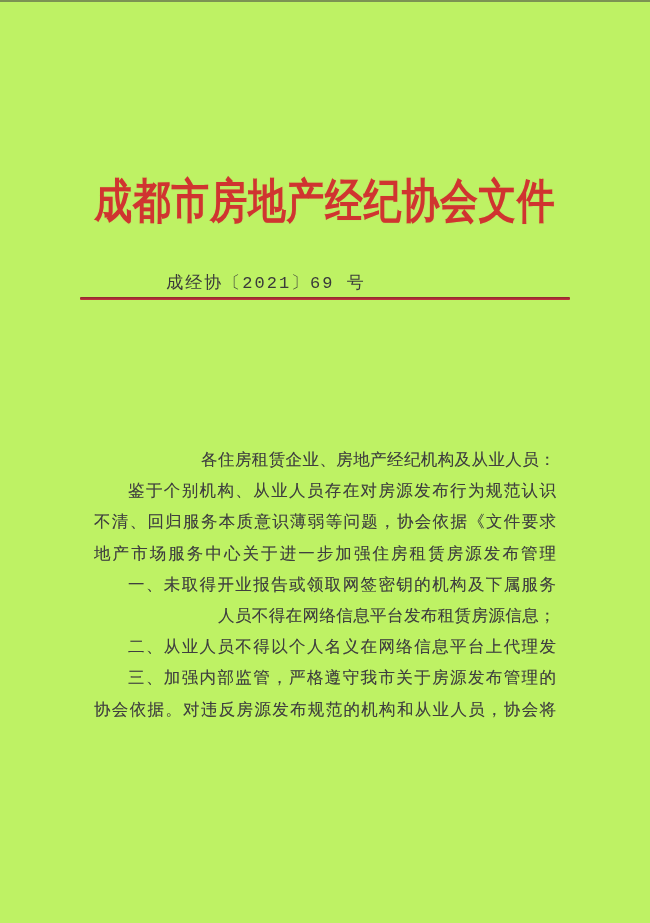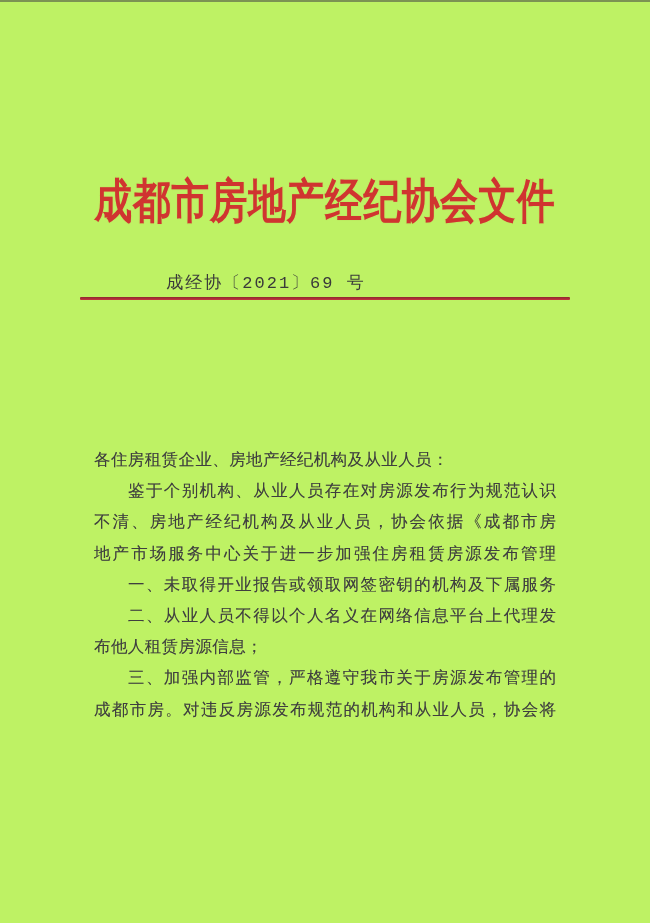--- a/index.html
+++ b/index.html
@@ -77,20 +77,21 @@
     left: 94px;
     width: 462px;
     font-size: 16.5px;
     color: #3f3f3f;
     line-height: 31.2px;
     text-shadow: 0 0 0.6px rgba(63,63,63,0.4);
   }
   .body-line {
     white-space: nowrap;
     letter-spacing: 0.4px;
+    text-align: right;
   }
   .body-line.l-fill {
     white-space: normal;
     text-align: justify;
     text-align-last: justify;
     letter-spacing: 0;
   }
   .body-line.l-indent {
     text-indent: 34px;
   }
@@ -107,22 +108,22 @@
   </div>
 
   <div class="doc-number">成经协〔2021〕69 号</div>
 
   <div class="red-rule"></div>
 
 
   <div class="body-block">
     <div class="body-line">各住房租赁企业、房地产经纪机构及从业人员：</div>
     <div class="body-line l-fill l-indent">鉴于个别机构、从业人员存在对房源发布行为规范认识</div>
-    <div class="body-line l-fill">不清、房地产经纪机构及从业人员，协会依据《成都市房</div>
+    <div class="body-line l-fill">不清、回归服务本质意识薄弱等问题，协会依据《文件要求</div>
     <div class="body-line l-fill">地产市场服务中心关于进一步加强住房租赁房源发布管理</div>
     <div class="body-line l-fill l-indent">一、未取得开业报告或领取网签密钥的机构及下属服务</div>
+    <div class="body-line">人员不得在网络信息平台发布租赁房源信息；</div>
     <div class="body-line l-fill l-indent">二、从业人员不得以个人名义在网络信息平台上代理发</div>
-    <div class="body-line">布他人租赁房源信息；</div>
     <div class="body-line l-fill l-indent">三、加强内部监管，严格遵守我市关于房源发布管理的</div>
-    <div class="body-line l-fill">成都市房。对违反房源发布规范的机构和从业人员，协会将</div>
+    <div class="body-line l-fill">协会依据。对违反房源发布规范的机构和从业人员，协会将</div>
   </div>
 
 </div>
 
 </body></html>

